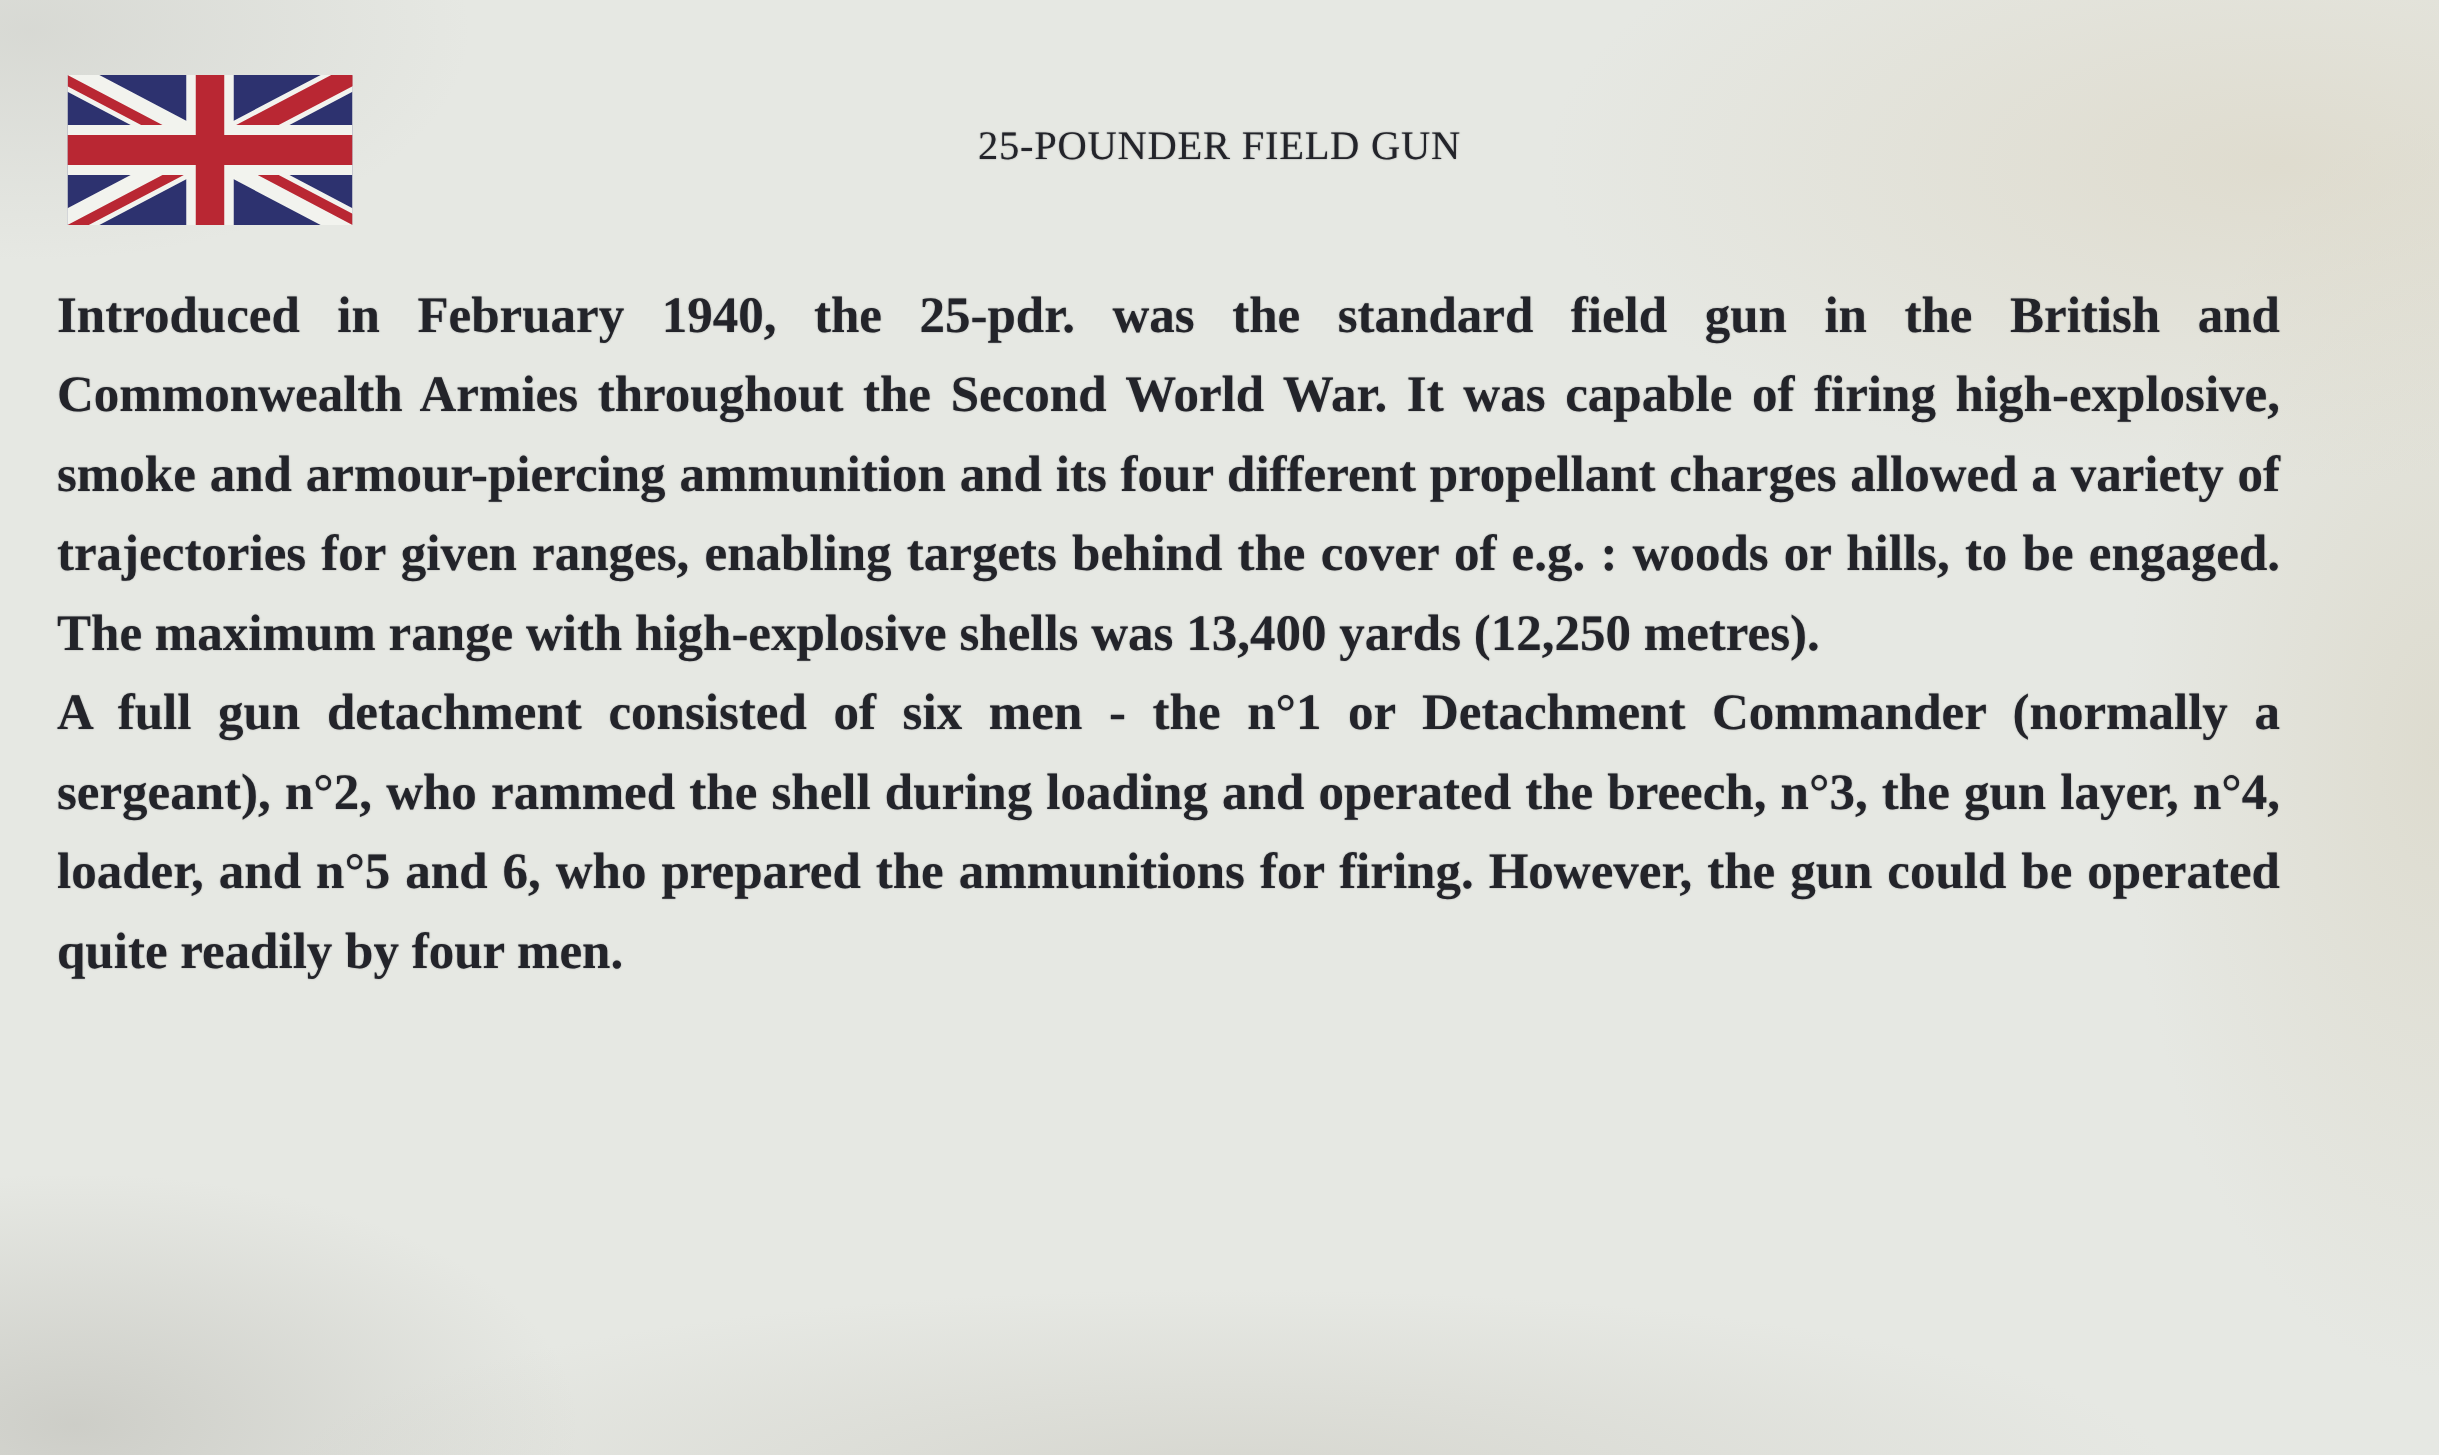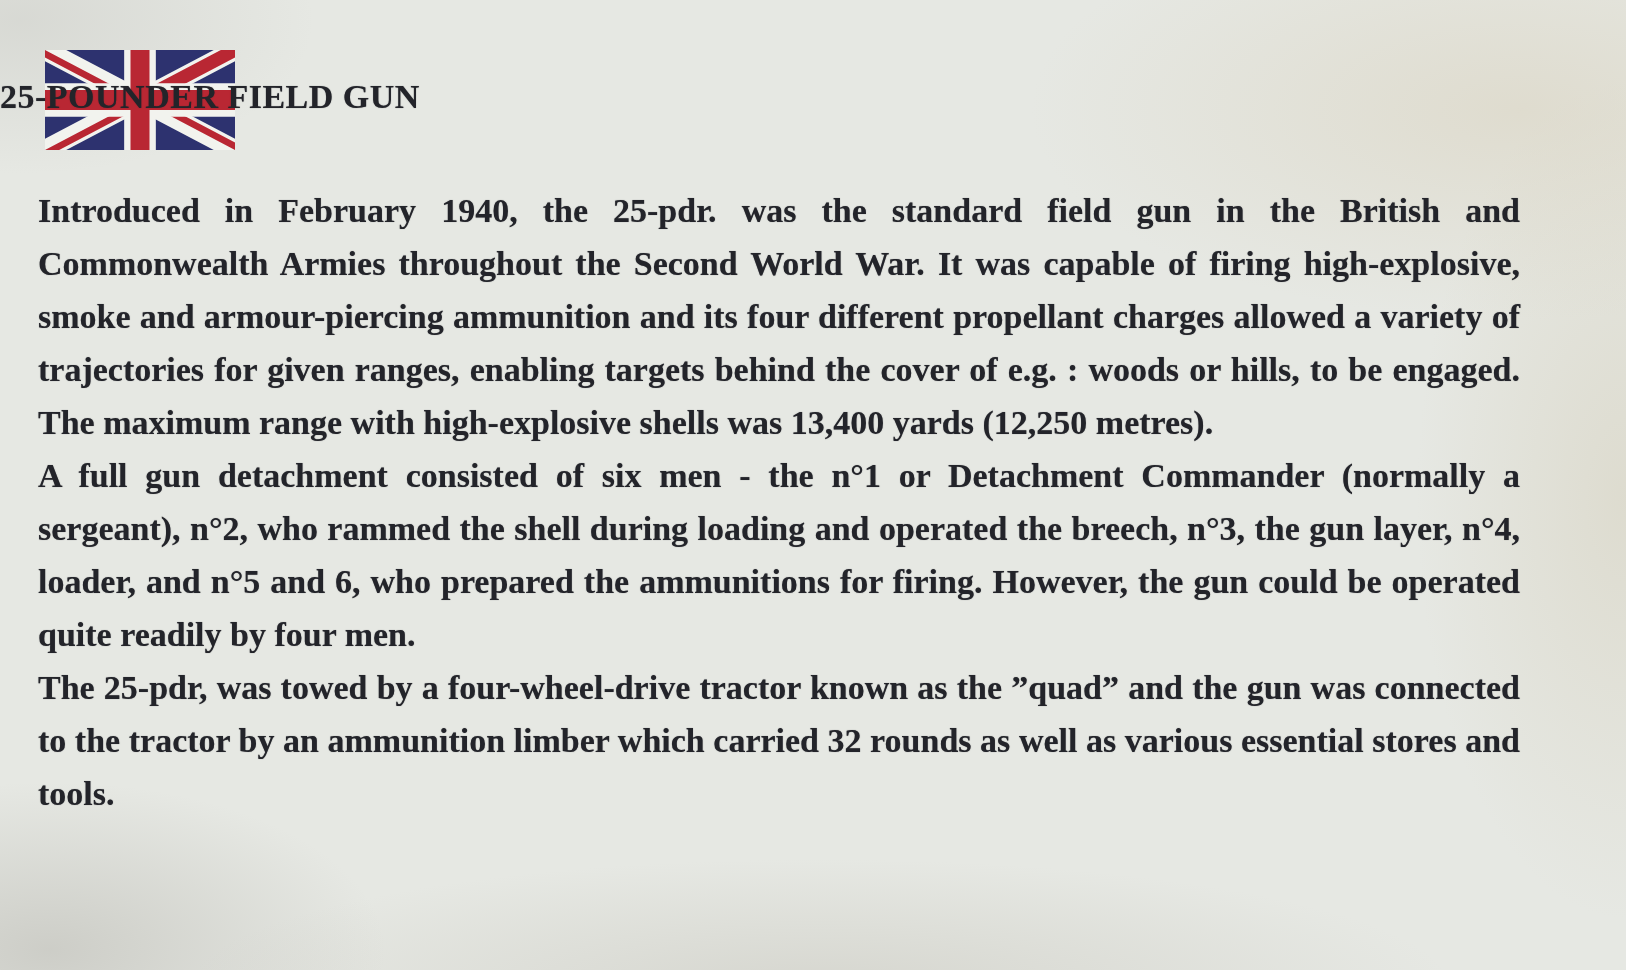--- a/index.html
+++ b/index.html
@@ -19,22 +19,22 @@
       radial-gradient(ellipse 300px 600px at 1626px 500px, rgba(205,196,170,0.35), rgba(205,196,170,0) 70%),
       var(--bg);
   }
   .flag {
     position:absolute; left:45px; top:50px; width:190px; height:100px;
     filter: blur(0.4px) saturate(0.92);
   }
   .flag svg { width:100%; height:100%; display:block; }
   .titles {
     position:absolute; left:0; right:0; top:74px;
-    text-align:left; color:var(--text);
-    font-weight:700; font-size:34px; line-height:46px;
+    text-align:center; color:var(--text);
+    font-weight:400; font-size:27px; line-height:46px;
     letter-spacing:0.5px;
     text-shadow:0 0 1px rgba(35,36,42,0.55);
   }
   .bodytext {
     position:absolute; left:38px; right:106px; top:184px;
     color:var(--text);
     font-weight:700; font-size:34px; line-height:53px;
     text-align:justify;
     text-shadow:0 0 1px rgba(35,36,42,0.5);
   }
@@ -60,16 +60,15 @@
     </svg>
   </div>
 
   <div class="titles">
     <div>25-POUNDER FIELD GUN</div>
   </div>
 
   <div class="bodytext">
     <p>Introduced in February 1940, the 25-pdr. was the standard field gun in the British and Commonwealth Armies throughout the Second World War. It was capable of firing high-explosive, smoke and armour-piercing ammunition and its four different propellant charges allowed a variety of trajectories for given ranges, enabling targets behind the cover of e.g. : woods or hills, to be engaged. The maximum range with high-explosive shells was 13,400 yards (12,250 metres).</p>
     <p>A full gun detachment consisted of six men - the n°1 or Detachment Commander (normally a sergeant), n°2, who rammed the shell during loading and operated the breech, n°3, the gun layer, n°4, loader, and n°5 and 6, who prepared the ammunitions for firing. However, the gun could be operated quite readily by four men.</p>
-    <p>The 25-pdr, was towed by a four-wheel-drive tractor known as the ”quad” and the gun was connected to the tractor by an ammunition limber which carried 32 rounds as well as various essential stores and tools.</p>
   </div>
 
 </div>
 
 </body></html>

